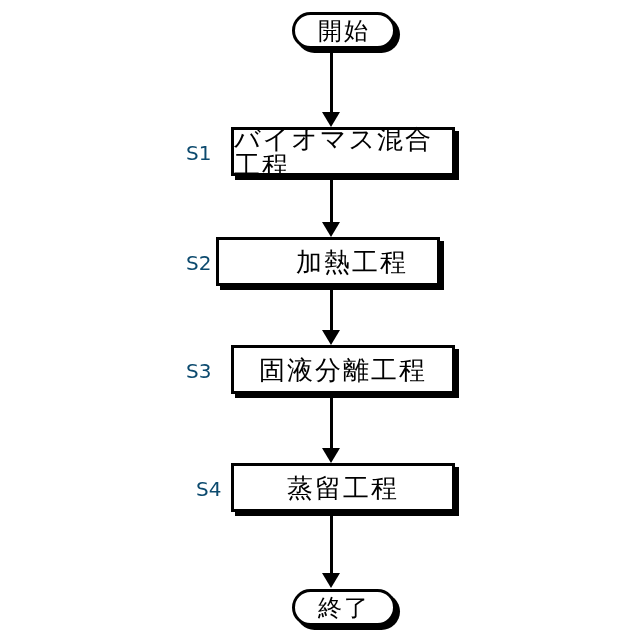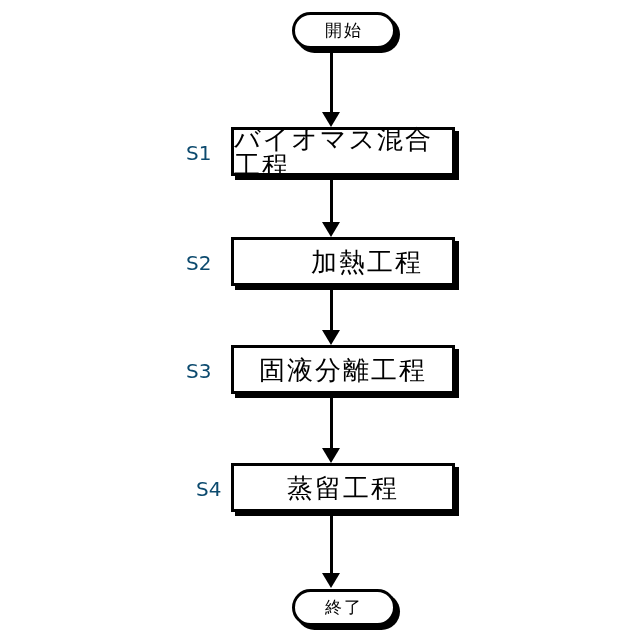--- a/index.html
+++ b/index.html
@@ -24,21 +24,21 @@
   .terminal {
     position: absolute;
     box-sizing: border-box;
     border: 3px solid #000000;
     border-radius: 999px;
     background: #ffffff;
     display: flex;
     align-items: center;
     justify-content: center;
     color: #000000;
-    font-size: 17px;
+    font-size: 24px;
     letter-spacing: 2px;
     line-height: 1;
     box-shadow: 4px 4px 0 0 #000000;
   }
 
   
   .process {
     position: absolute;
     box-sizing: border-box;
     border: 3px solid #000000;
@@ -107,21 +107,21 @@
   <div class="process" id="node-0" style="left: 231px; top: 127px; width: 224px; height: 49px;">
     <span>バイオマス混合工程</span>
   </div>
 
   <div class="connector" id="conn-1" style="left: 319px; top: 176px; height: 61px;">
     <div class="shaft" style="height: 47px;"></div>
     <div class="head"></div>
   </div>
 
   <div class="step-label" id="label-1" style="left: 186px; top: 252.5px;">S2</div>
-  <div class="process" id="node-1" style="left: 231px; top: 237px; width: 224px; height: 49px; padding-left: 48px;">
+  <div class="process" id="node-1" style="left: 216px; top: 237px; width: 224px; height: 49px; padding-left: 48px;">
     <span>加熱工程</span>
   </div>
 
   <div class="connector" id="conn-2" style="left: 319px; top: 286px; height: 59px;">
     <div class="shaft" style="height: 45px;"></div>
     <div class="head"></div>
   </div>
 
   <div class="step-label" id="label-2" style="left: 186px; top: 360.5px;">S3</div>
   <div class="process" id="node-2" style="left: 231px; top: 345px; width: 224px; height: 49px;">

